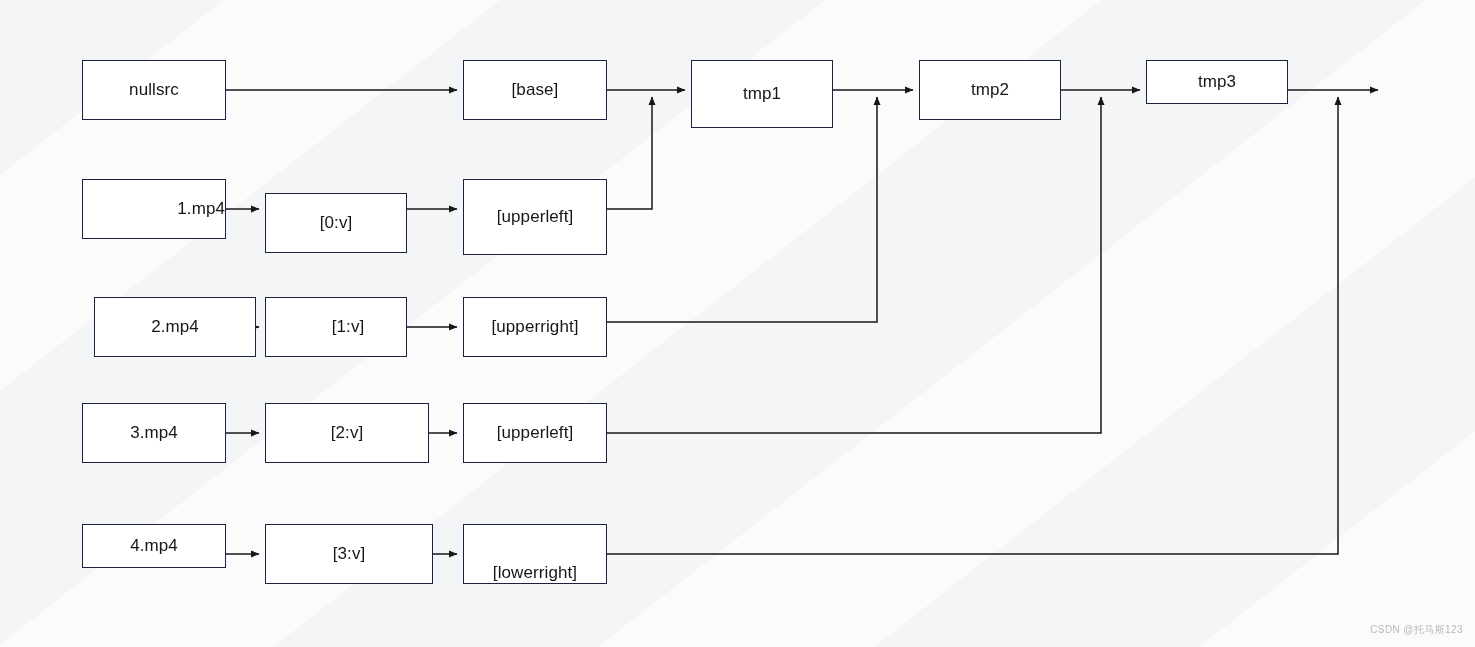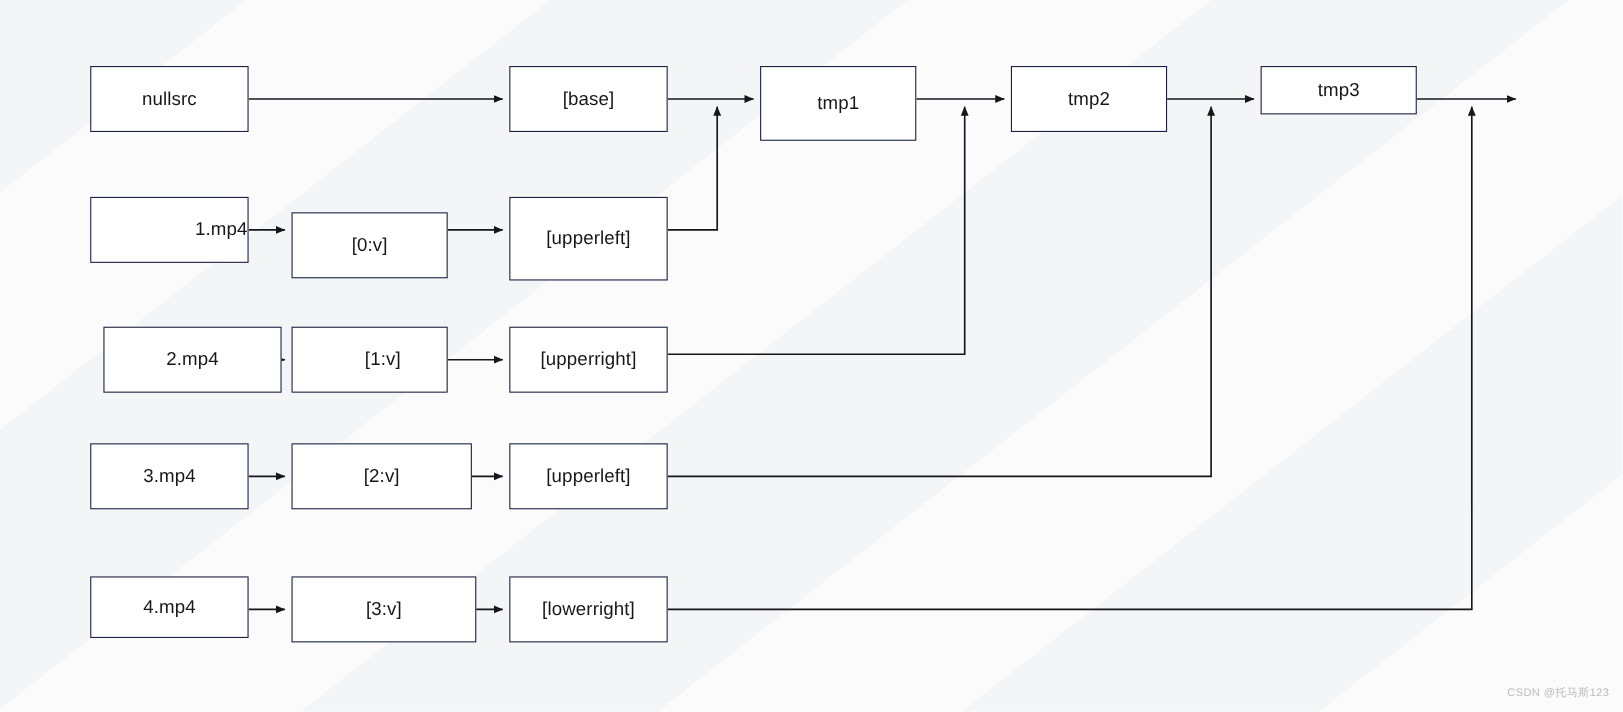--- a/index.html
+++ b/index.html
@@ -128,26 +128,26 @@
       </div>
       <div class="node" style="left: 82px; top: 403px; width: 144px; height: 60px;">
         <span>3.mp4</span>
       </div>
       <div class="node" style="left: 265px; top: 403px; width: 164px; height: 60px;">
         <span>[2:v]</span>
       </div>
       <div class="node" style="left: 463px; top: 403px; width: 144px; height: 60px;">
         <span>[upperleft]</span>
       </div>
-      <div class="node" style="left: 82px; top: 524px; width: 144px; height: 56px;">
+      <div class="node" style="left: 82px; top: 524px; width: 144px; height: 44px;">
         <span>4.mp4</span>
       </div>
       <div class="node" style="left: 265px; top: 524px; width: 168px; height: 60px;">
         <span>[3:v]</span>
       </div>
-      <div class="node" style="left: 463px; top: 524px; width: 144px; height: 60px;">
+      <div class="node" style="left: 463px; top: 524px; width: 144px; height: 60px; align-items: flex-end;">
         <span>[lowerright]</span>
       </div>
     </div>
 
   <div id="watermark">CSDN @托马斯123</div>
 
 </div>
 
 </body></html>

